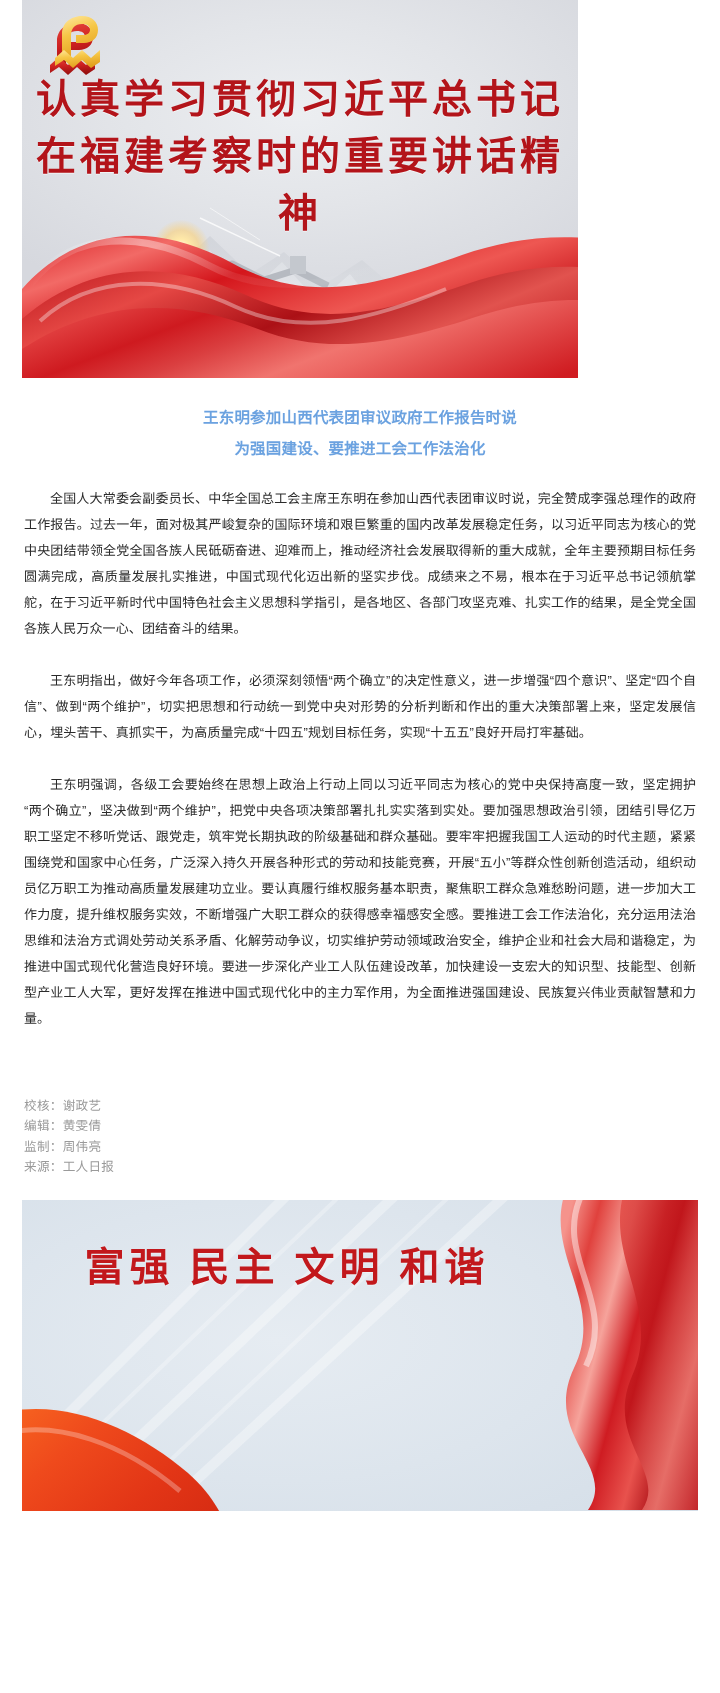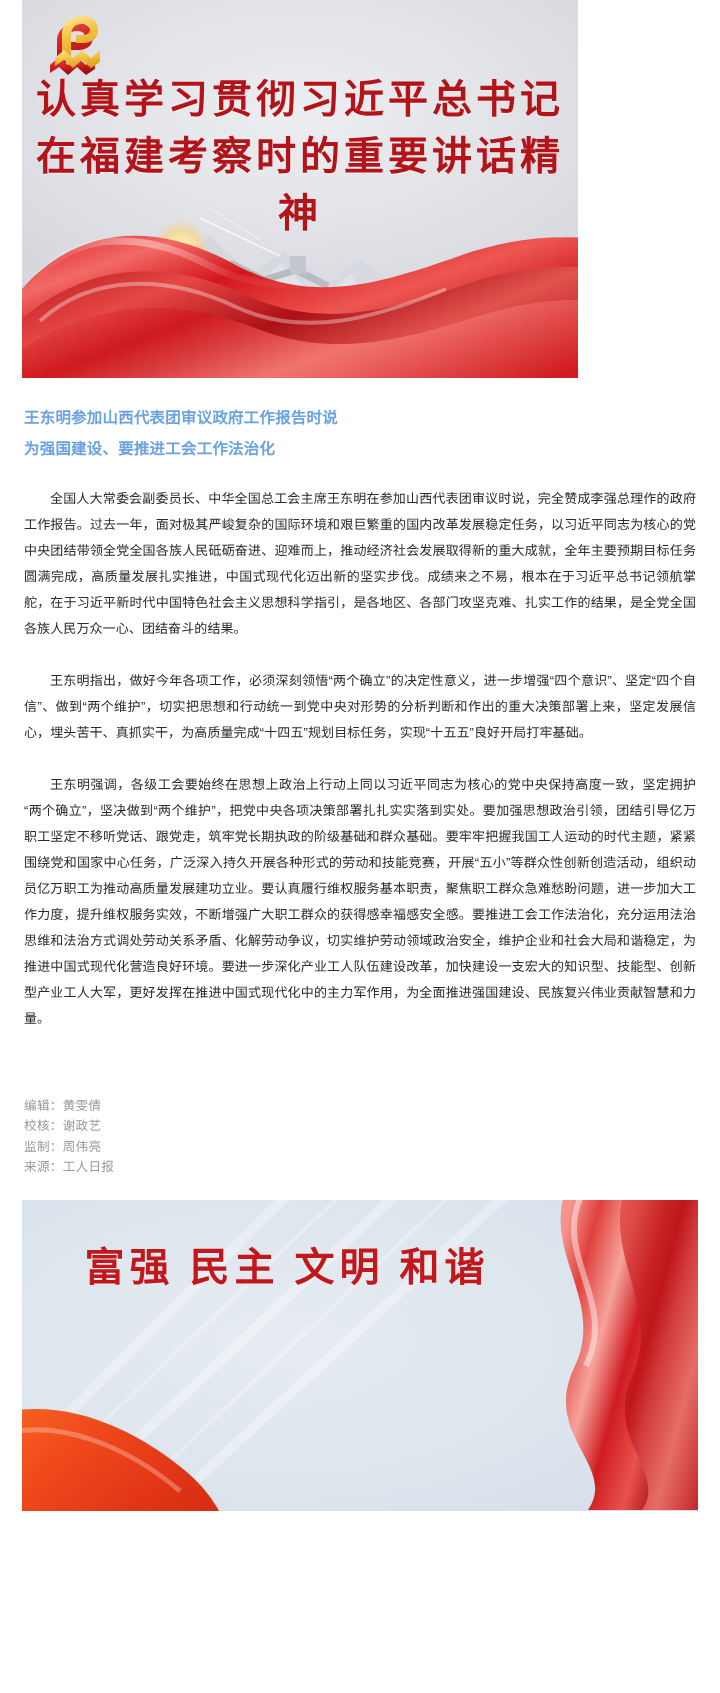--- a/index.html
+++ b/index.html
@@ -90,21 +90,21 @@
     width: 70px;
     height: 68px;
   }
 
   
   .article {
     padding: 0 24px;
   }
 
   .headline-block {
-    text-align: left;
+    text-align: center;
     padding-top: 24px;
   }
   .headline-block .kicker,
   .headline-block .main-title {
     color: #6ba2e0;
     font-size: 15.5px;
     font-weight: bold;
     line-height: 2.0;
     letter-spacing: 0.2px;
     font-family: "Liberation Sans", "DejaVu Sans", sans-serif;
@@ -336,22 +336,22 @@
   </div>
 
   <div class="body-copy">
     <p>全国人大常委会副委员长、中华全国总工会主席王东明在参加山西代表团审议时说，完全赞成李强总理作的政府工作报告。过去一年，面对极其严峻复杂的国际环境和艰巨繁重的国内改革发展稳定任务，以习近平同志为核心的党中央团结带领全党全国各族人民砥砺奋进、迎难而上，推动经济社会发展取得新的重大成就，全年主要预期目标任务圆满完成，高质量发展扎实推进，中国式现代化迈出新的坚实步伐。成绩来之不易，根本在于习近平总书记领航掌舵，在于习近平新时代中国特色社会主义思想科学指引，是各地区、各部门攻坚克难、扎实工作的结果，是全党全国各族人民万众一心、团结奋斗的结果。</p>
     <p>王东明指出，做好今年各项工作，必须深刻领悟“两个确立”的决定性意义，进一步增强“四个意识”、坚定“四个自信”、做到“两个维护”，切实把思想和行动统一到党中央对形势的分析判断和作出的重大决策部署上来，坚定发展信心，埋头苦干、真抓实干，为高质量完成“十四五”规划目标任务，实现“十五五”良好开局打牢基础。</p>
     <p>王东明强调，各级工会要始终在思想上政治上行动上同以习近平同志为核心的党中央保持高度一致，坚定拥护“两个确立”，坚决做到“两个维护”，把党中央各项决策部署扎扎实实落到实处。要加强思想政治引领，团结引导亿万职工坚定不移听党话、跟党走，筑牢党长期执政的阶级基础和群众基础。要牢牢把握我国工人运动的时代主题，紧紧围绕党和国家中心任务，广泛深入持久开展各种形式的劳动和技能竞赛，开展“五小”等群众性创新创造活动，组织动员亿万职工为推动高质量发展建功立业。要认真履行维权服务基本职责，聚焦职工群众急难愁盼问题，进一步加大工作力度，提升维权服务实效，不断增强广大职工群众的获得感幸福感安全感。要推进工会工作法治化，充分运用法治思维和法治方式调处劳动关系矛盾、化解劳动争议，切实维护劳动领域政治安全，维护企业和社会大局和谐稳定，为推进中国式现代化营造良好环境。要进一步深化产业工人队伍建设改革，加快建设一支宏大的知识型、技能型、创新型产业工人大军，更好发挥在推进中国式现代化中的主力军作用，为全面推进强国建设、民族复兴伟业贡献智慧和力量。</p>
   </div>
 </div>
 
 <div class="credits">
+  <div>校核：谢政艺</div>
   <div>编辑：黄雯倩</div>
-  <div>校核：谢政艺</div>
   <div>监制：周伟亮</div>
   <div>来源：工人日报</div>
 </div>
 
 <div class="values-banner">
 
   <svg class="values-rays" viewBox="0 0 676 291" preserveAspectRatio="none">
     <g stroke="#ffffff" stroke-width="10" opacity="0.35">
       <path d="M-40,300 L300,-40"></path>
       <path d="M30,320 L400,-30"></path>

